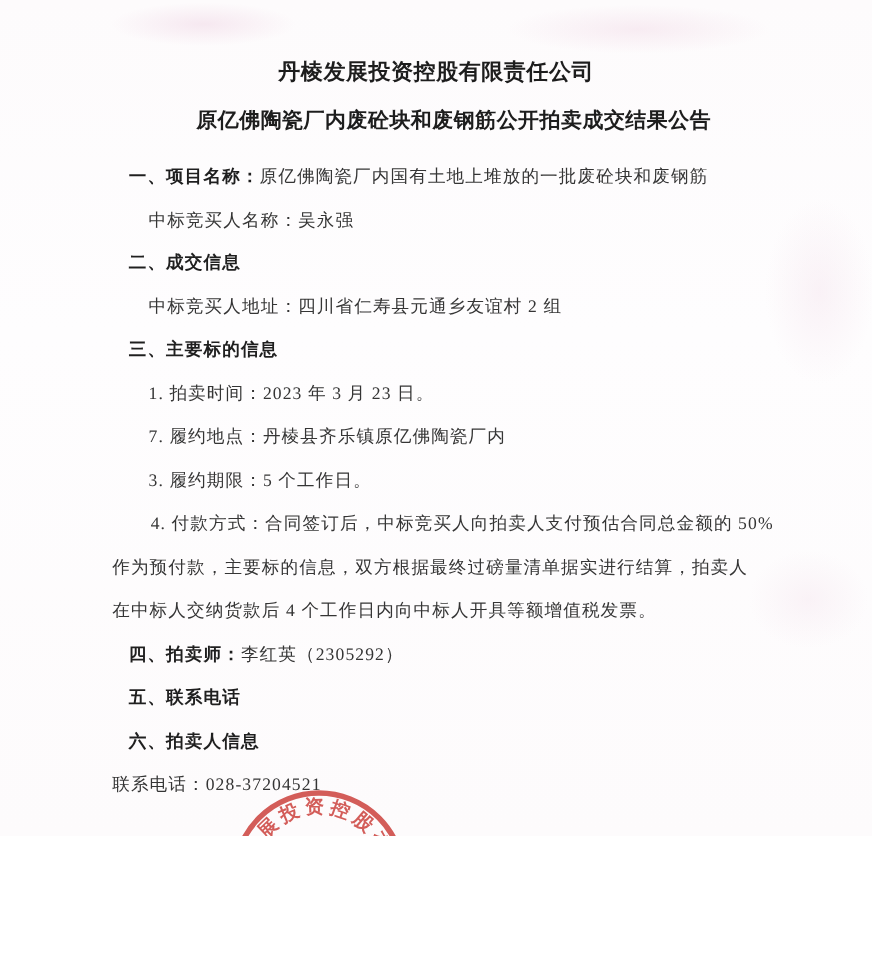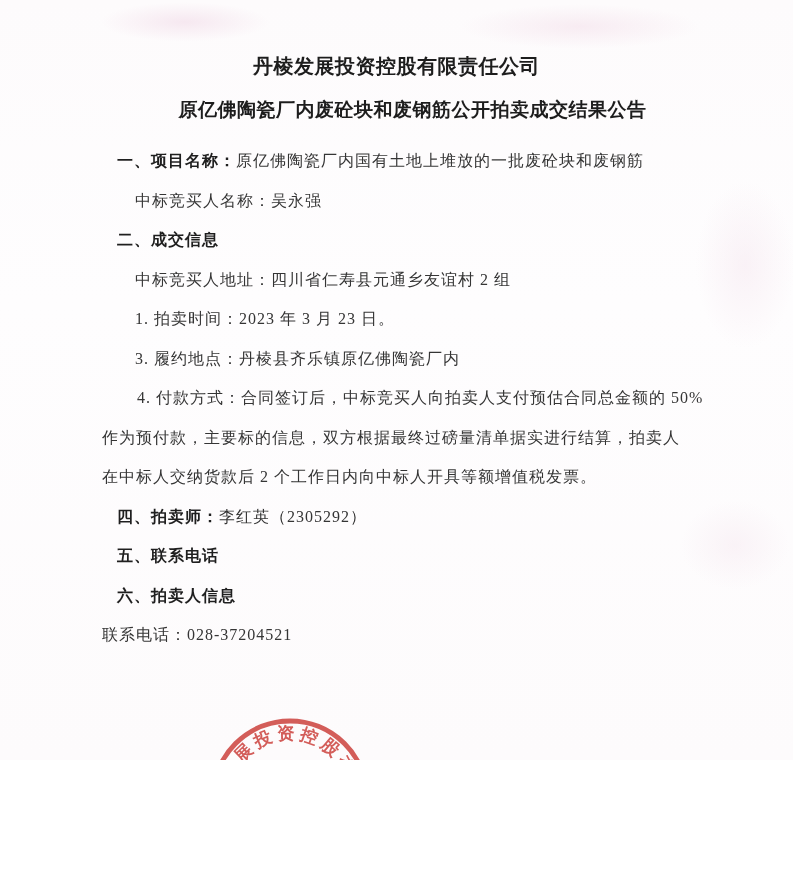--- a/index.html
+++ b/index.html
@@ -65,25 +65,27 @@
   <h2 class="title t2">原亿佛陶瓷厂内废砼块和废钢筋公开拍卖成交结果公告</h2>
 
   <div class="body-block">
 
     <p class="line heading"><span class="b">一、项目名称：</span><span>原亿佛陶瓷厂内国有土地上堆放的一批废砼块和废钢筋</span></p>
 
     <p class="line sub">中标竞买人名称：吴永强</p>
     <p class="line heading b">二、成交信息</p>
     <p class="line sub">中标竞买人地址：四川省仁寿县元通乡友谊村 2 组</p>
 
+    <p class="line heading b">三、主要标的信息</p>
     <p class="line sub">1. 拍卖时间：2023 年 3 月 23 日。</p>
-    <p class="line sub">3. 履约地点：丹棱县齐乐镇原亿佛陶瓷厂内</p>
+    <p class="line sub">7. 履约地点：丹棱县齐乐镇原亿佛陶瓷厂内</p>
+    <p class="line sub">3. 履约期限：5 个工作日。</p>
     <p class="line indent">4. 付款方式：合同签订后，中标竞买人向拍卖人支付预估合同总金额的 50%</p>
     <p class="line">作为预付款，主要标的信息，双方根据最终过磅量清单据实进行结算，拍卖人</p>
-    <p class="line">在中标人交纳货款后 2 个工作日内向中标人开具等额增值税发票。</p>
+    <p class="line">在中标人交纳货款后 4 个工作日内向中标人开具等额增值税发票。</p>
 
     <p class="line heading"><span class="b">四、拍卖师：</span><span>李红英（2305292）</span></p>
 
     <p class="line heading b">五、联系电话</p>
 
     <p class="line heading b">六、拍卖人信息</p>
     <p class="line">联系电话：028-37204521</p>
   </div>
 
   <svg class="stamp" viewBox="0 0 170 170" xmlns="http://www.w3.org/2000/svg">

